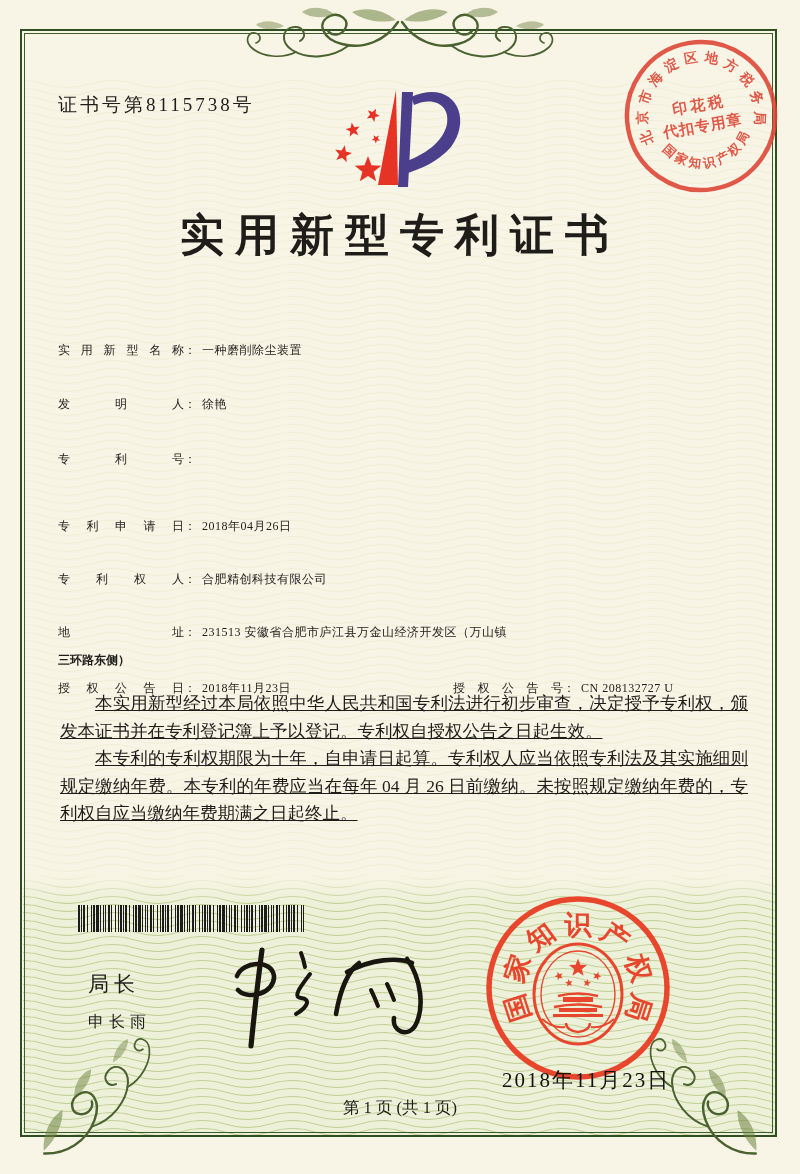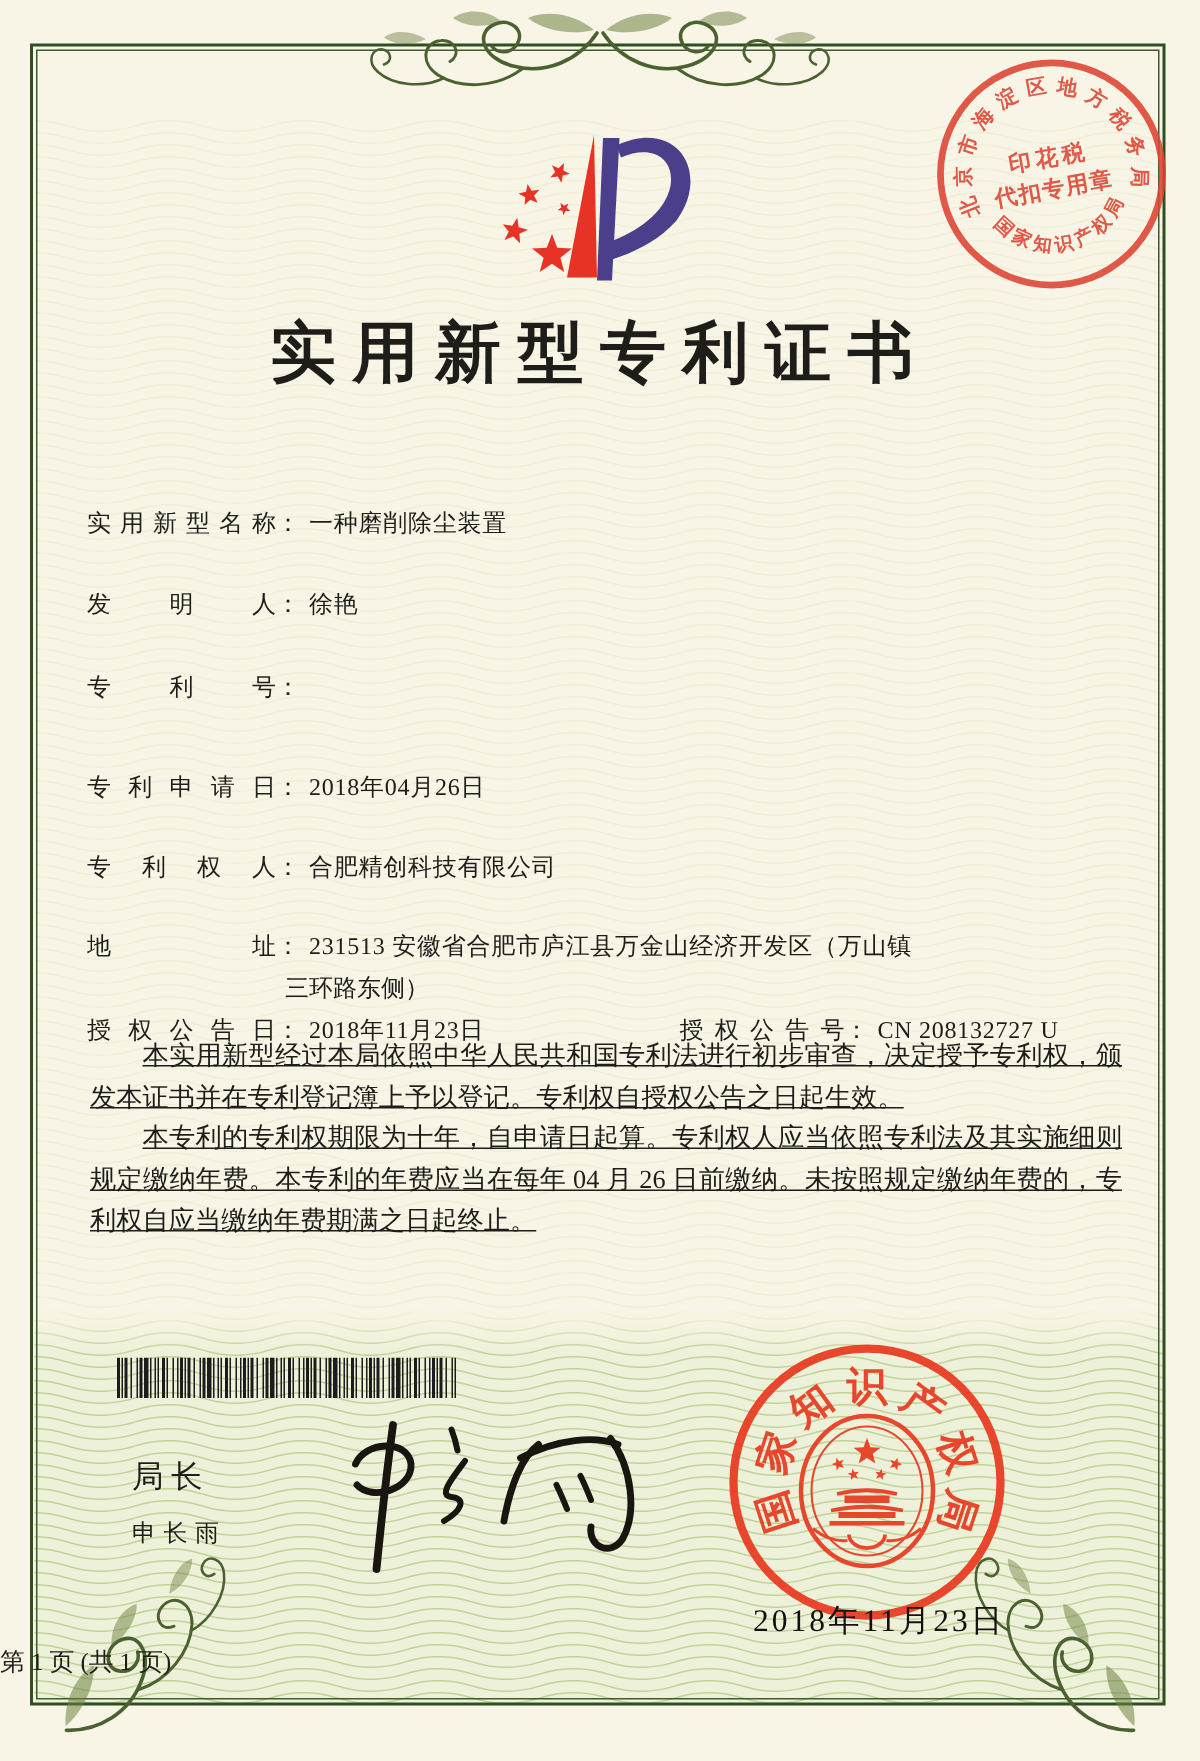--- a/index.html
+++ b/index.html
@@ -15,41 +15,41 @@
   .frame{position:absolute; left:20px; top:29px; width:753px; height:1104px;
          border:2.5px solid #2f4e22; z-index:2;}
   .frame-inner{position:absolute; inset:2px; border:1px solid #3c5c2c;}
   .orn-svg{left:0;top:0;z-index:3;}
   
   .cert-no{position:absolute; left:58px; top:92px; font-size:19px; letter-spacing:3px; z-index:4;}
   
   .title{position:absolute; left:0; right:0; top:206px; text-align:center;
          font-size:44px; font-weight:700; letter-spacing:11px; z-index:4;}
   
-  .fields{position:absolute; left:58px; top:336px; width:692px; z-index:4; font-size:16px;}
+  .fields{position:absolute; left:58px; top:336px; width:692px; z-index:4; font-size:12px;}
   .frow{position:relative; display:flex; align-items:flex-start; line-height:28px; margin-bottom:25px;}
   .frow.r1{margin-bottom:26px}.frow.r2{margin-bottom:27px}.frow.r3{margin-bottom:39px}
   .frow.r6{margin-bottom:0px}
   .flabel{display:inline-block; width:126px; text-align:justify; text-align-last:justify; flex:none;}
   .fcolon{flex:none;}
   .fvalue{margin-left:6px; letter-spacing:0.5px;}
-  .addr2{margin-left:132px; line-height:28px;}
+  .addr2{line-height:28px;font-weight:bold;}
   .grant-right{position:absolute; left:395px; top:0; display:flex;align-items:center;}
   
   .paras{position:absolute; left:60px; top:690px; width:688px; z-index:4;
          font-size:17.5px; line-height:27.5px; text-align:justify;text-decoration:underline;}
   .paras p{margin:0; text-indent:2em;}
   
   .sign-title{position:absolute; left:88px; top:970px; font-size:21px; letter-spacing:5px; z-index:5;}
   .sign-name{position:absolute; left:88px; top:1012px; font-size:16px; letter-spacing:5px; z-index:5;}
   
   .seal-date{position:absolute; left:502px; top:1066px; font-size:21px; letter-spacing:2px;
              color:#14120f; z-index:6;}
   
-  .footer{position:absolute; left:0; right:0; top:1097px; font-size:16.5px; z-index:5;}
+  .footer{position:absolute; left:0; right:0; top:1097px; text-align:center; font-size:16.5px; z-index:5;}
   
   .ring text{font-family:"Liberation Serif","DejaVu Serif",serif; font-weight:700;}
   .tax-ring text{fill:#dd4333;}
   .seal-ring text{fill:#e8391f;}
   .tax-center{fill:#dd4333; font-weight:700; text-anchor:middle;
               font-family:"Liberation Serif","DejaVu Serif",serif;}
   .stamp-svg{z-index:5;} .seal-svg{z-index:5;} .sig-svg{z-index:5;} .logo-svg{z-index:4;} .bar-svg{z-index:4;}
 </style>
 </head>
 <body>
@@ -92,20 +92,21 @@
       <use href="#flourish" transform="scale(-1,1)"></use>
     </g>
     <g transform="translate(30,1146) rotate(-55)">
         <use href="#flourish"></use>
       </g>
     <g transform="translate(770,1146) scale(-1,1) rotate(-55)">
         <use href="#flourish"></use>
       </g>
   </svg>
 
+  <div class="cert-no">证书号第8115738号</div>
 
   <svg class="logo-svg" style="left:330px; top:66px;" width="152" height="144" viewBox="0 0 152 144">
     <g fill="#e63326">
       <path d="M38.0,90.0L41.5,99.2L51.3,99.7L43.6,105.8L46.2,115.3L38.0,109.9L29.8,115.3L32.4,105.8L24.7,99.7L34.5,99.2Z"></path>
       <path d="M14.9,79.2L15.8,85.5L22.0,87.1L16.3,89.9L16.7,96.2L12.2,91.7L6.3,94.0L9.2,88.4L5.2,83.5L11.5,84.5Z"></path>
       <path d="M21.7,56.6L24.4,61.2L29.6,60.5L26.1,64.4L28.4,69.2L23.5,67.1L19.7,70.7L20.2,65.5L15.6,63.0L20.7,61.8Z"></path>
       <path d="M46.0,42.7L45.6,47.6L49.9,49.9L45.2,51.0L44.3,55.9L41.8,51.7L36.9,52.4L40.1,48.6L37.9,44.2L42.4,46.1Z"></path>
       <path d="M48.9,69.6L47.8,72.5L50.2,74.7L47.0,74.6L45.7,77.5L44.8,74.4L41.6,74.1L44.2,72.3L43.6,69.2L46.1,71.1Z"></path>
       <path d="M66,24 L48,119 L68,119 Z"></path>
     </g>

